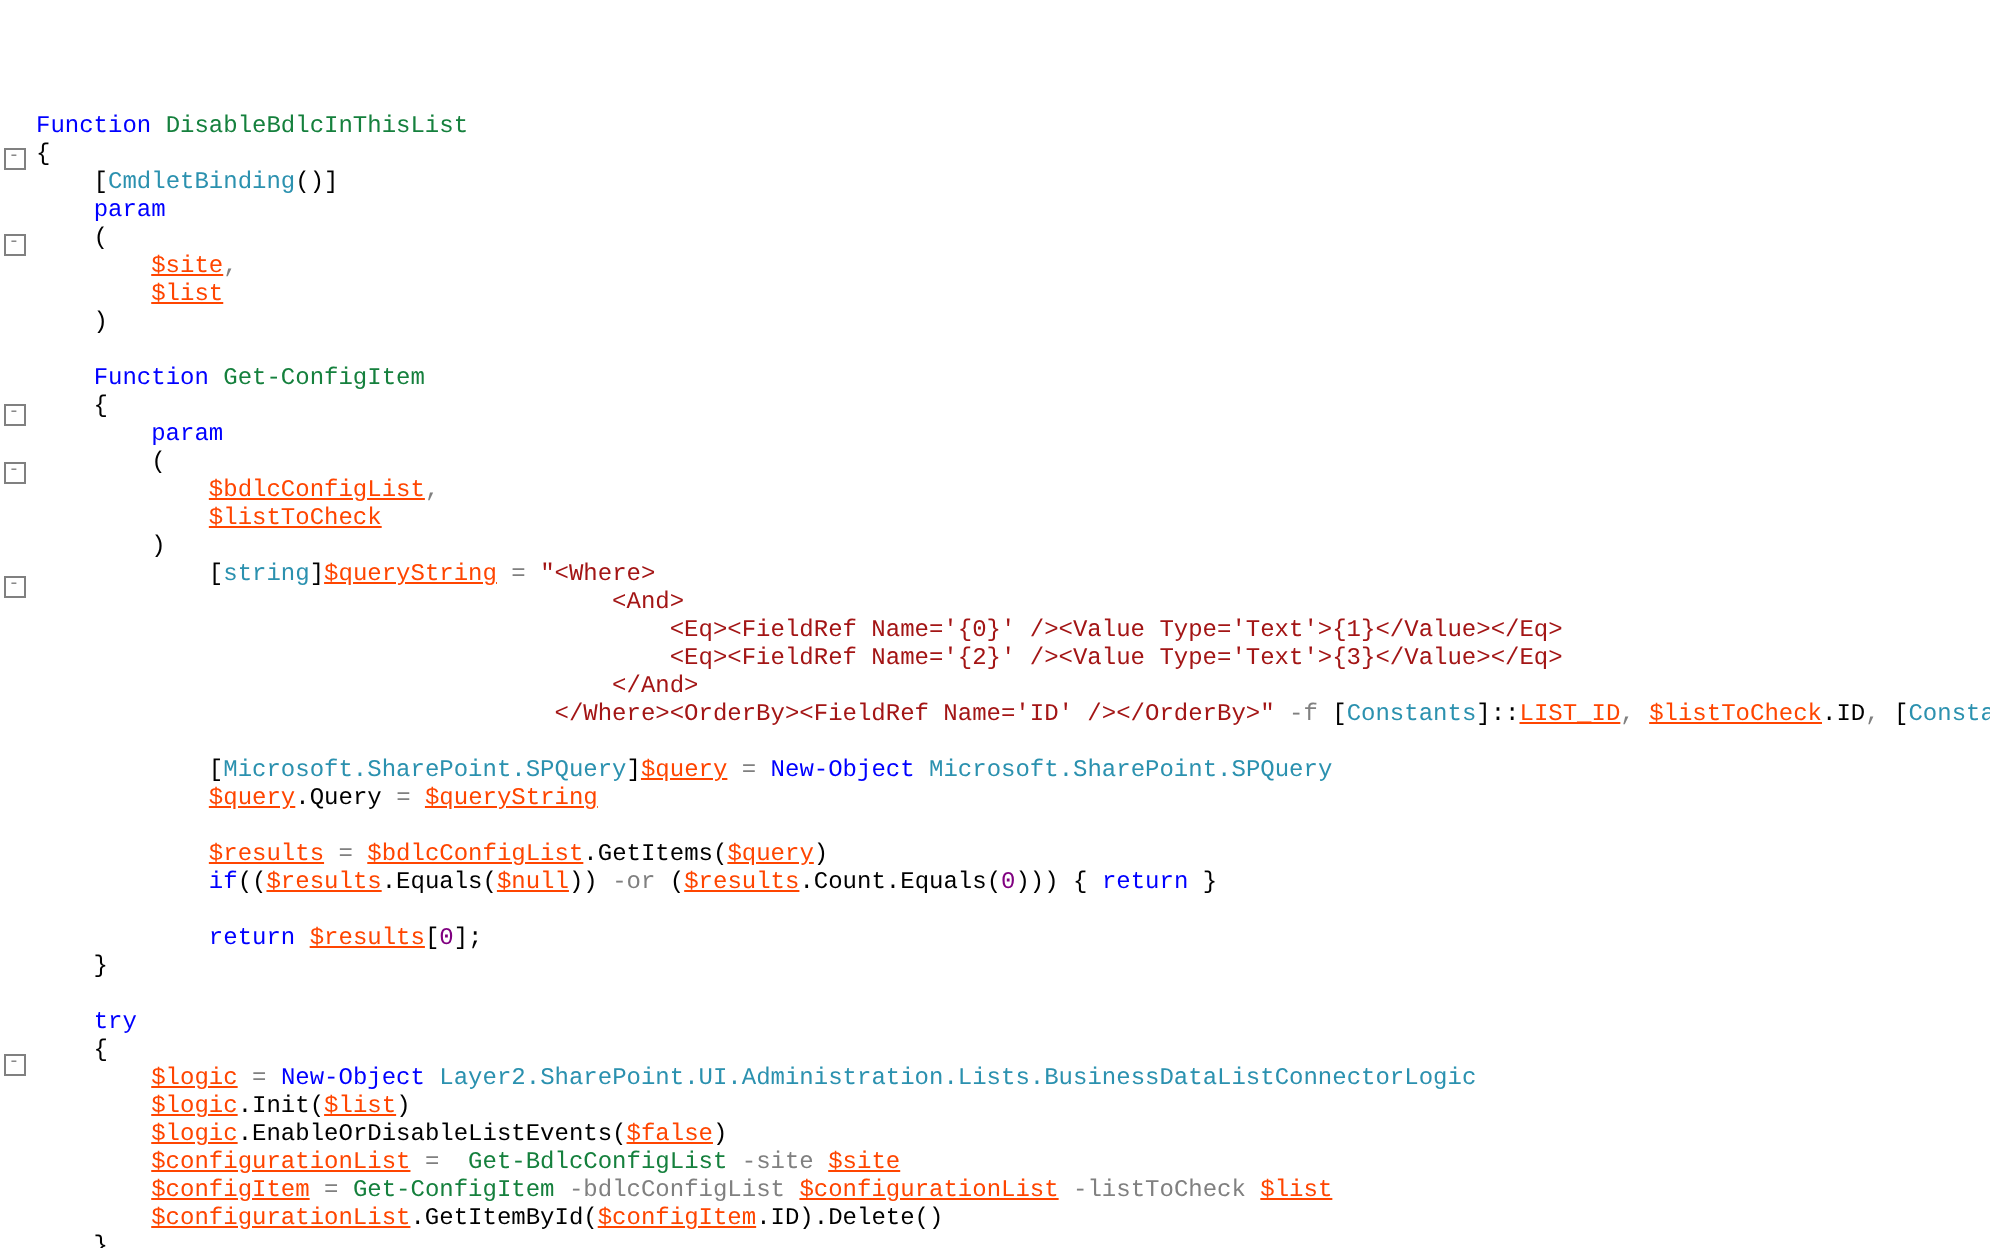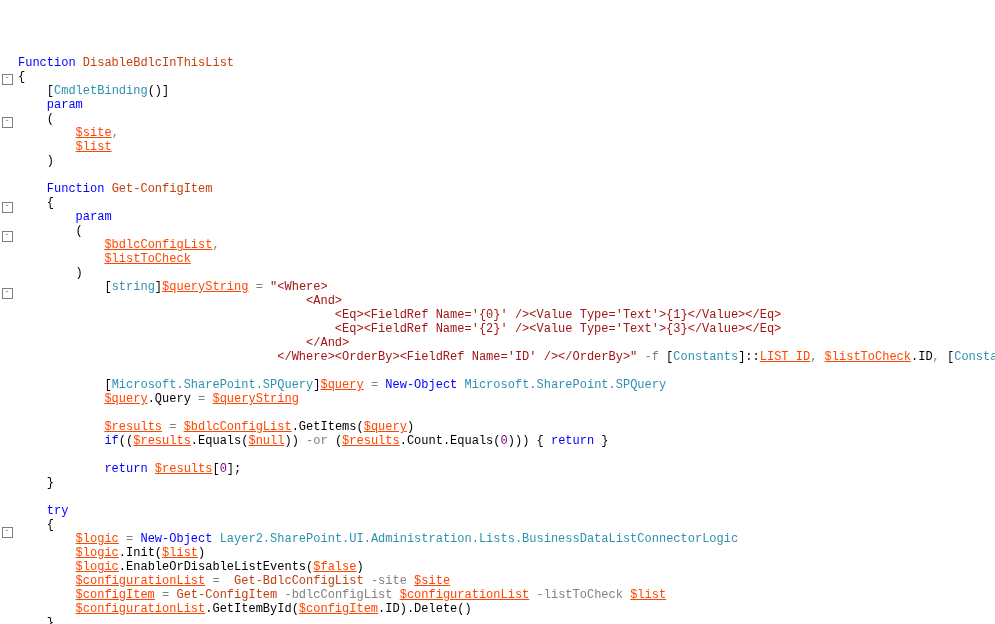--- a/index.html
+++ b/index.html
@@ -37,21 +37,21 @@
   }
   .code {
     flex: 1;
     color: #000000;
     padding-left: 4px;
   }
   .kw  { color: #0000ff; }
   .type{ color: #2b91af; }
   .var { color: #ff4500; text-decoration: underline; }
   .str { color: #a31515; }
-  .func{ color: #c2410c; margin-top: 41px; }
+  .func{ color: #15803d; margin-top: 41px; }
   .punct { color: #808080; }
   .op  { color: #808080; }
   .num { color: #800080; }
 </style>
 </head>
 <body>
 
 
 
 <div class="editor">

